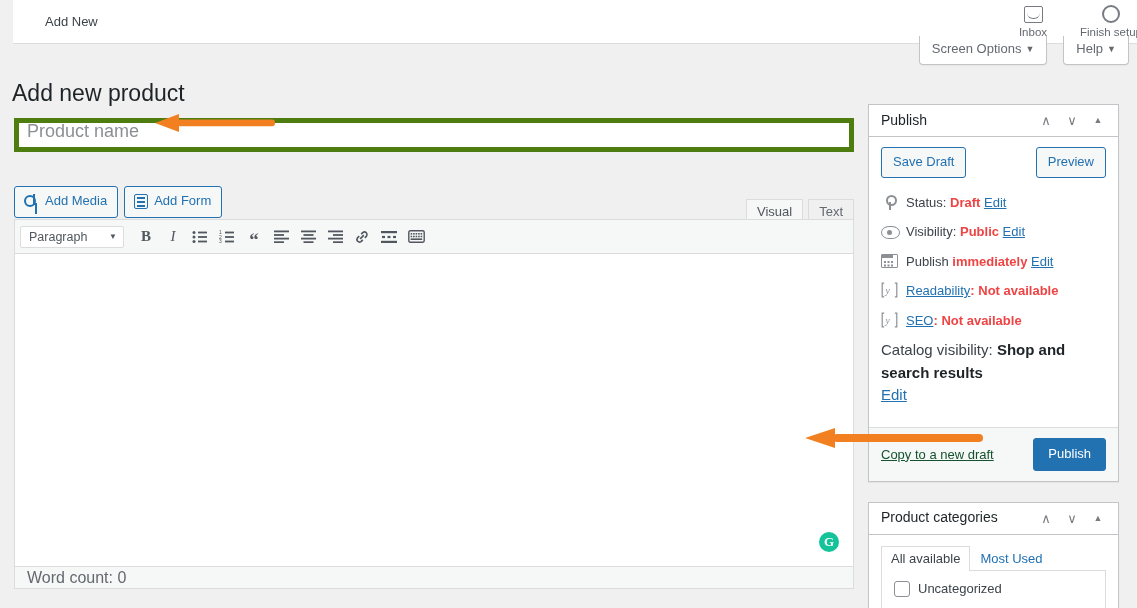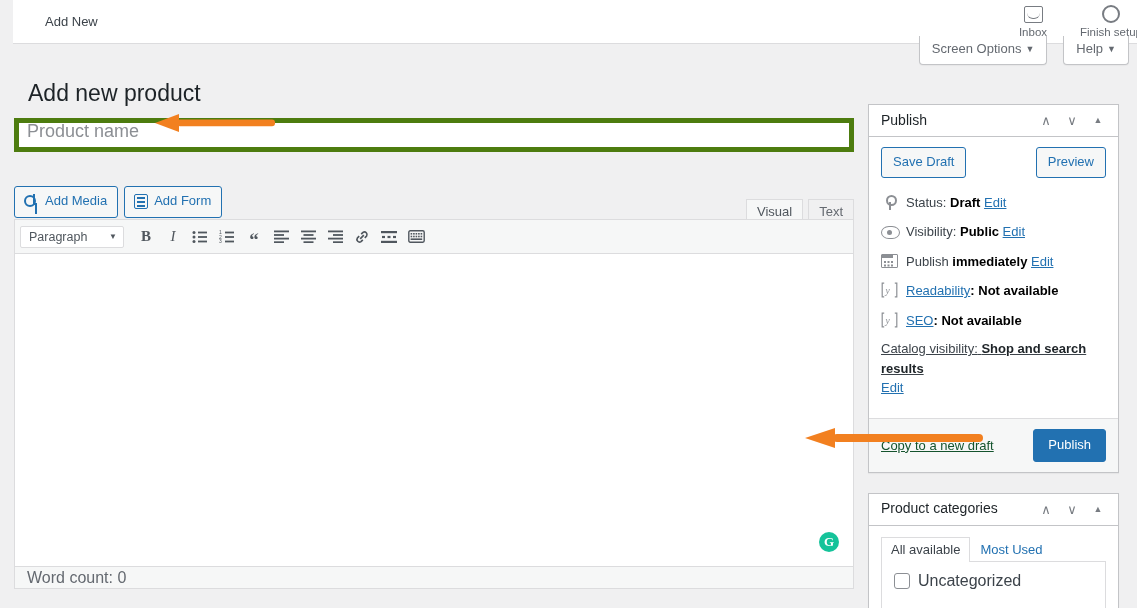--- a/index.html
+++ b/index.html
@@ -61,21 +61,21 @@
     font-size: 13px;
     padding: 5px 12px 7px 12px;
     line-height: 1.2;
     box-shadow: 0 1px 1px rgba(0,0,0,.04);
     white-space: nowrap;
   }
   .caret-down { font-size: 9px; margin-left: 4px; position: relative; top: -1px; }
 
   
   #page-title {
-    position: absolute; top: 64px; left: 28px;
+    position: absolute; top: 64px; left: 12px;
     font-size: 23px; font-weight: 400; color: #1d2327;
     line-height: 1.3;
   }
 
   
   #post-body-content {
     position: absolute; top: 104px; left: 14px; width: 840px;
   }
   #titlewrap {
     background: #fff;
@@ -259,21 +259,21 @@
     padding: 4px 11px 5px;
     line-height: 1.5;
   }
   #misc-publishing-actions { padding-bottom: 8px; }
   .misc-pub-section {
     display: flex; align-items: flex-start; gap: 8px;
     padding: 5px 0 5px 0;
     font-size: 13px; color: #3c434a;
     line-height: 1.5;
   }
-  .misc-pub-section .txt strong { color: #000000; }
+  .misc-pub-section .txt strong { color: #ef4444; }
   .edit-link { color: #2271b1; text-decoration: underline; }
   .yoast-link { color: #2271b1; text-decoration: underline; }
 
   .mi { width: 17px; height: 17px; flex: 0 0 17px; position: relative; margin-top: 1px; }
   
   .icon-pin:before {
     content: ""; position: absolute; left: 5px; top: 1px;
     width: 7px; height: 7px; border-radius: 50%;
     border: 2px solid #8c8f94;
   }
@@ -303,21 +303,21 @@
     background: #8c8f94;
   }
   .icon-cal:after {
     content: ""; position: absolute; left: 2px; top: 6px;
     width: 2px; height: 2px; background: #8c8f94;
     box-shadow: 3.5px 0 0 #8c8f94, 7px 0 0 #8c8f94,
                 0 3.5px 0 #8c8f94, 3.5px 3.5px 0 #8c8f94, 7px 3.5px 0 #8c8f94;
   }
 
   .misc-catalog {
-    padding: 4px 0 10px 0; font-size: 13px; line-height: 1.5; text-decoration: underline;
+    padding: 4px 0 10px 0; font-size: 15px; line-height: 1.5;
   }
   .misc-catalog strong { color: #1d2327; }
 
   #major-publishing-actions {
     padding: 10px 12px;
     background: #f6f7f7;
     display: flex; align-items: center; justify-content: space-between;
     min-height: 52px;
   }
   #copy-to-draft { color: #14532d; text-decoration: underline; font-size: 13px; }
@@ -344,21 +344,21 @@
     background: #fff;
     border-color: #dcdcde;
     color: #3c434a;
   }
   .categorychecklist-holder {
     border: 1px solid #dcdcde;
     background: #fff;
     height: 62px;
     padding: 10px 12px;
   }
-  .cat-row { display: flex; align-items: center; gap: 8px; font-size: 16px; color: #3c434a; }
+  .cat-row { display: flex; align-items: center; gap: 8px; font-size: 13px; color: #3c434a; }
   .cb {
     width: 16px; height: 16px; border: 1px solid #8c8f94;
     border-radius: 3px; background: #fff; flex: 0 0 16px;
   }
 
   
   .annot-arrow { position: absolute; pointer-events: none; }
   #arrow-1 { left: 155px; top: 112px; }
   #arrow-2 { left: 805px; top: 426px; }
 </style>

